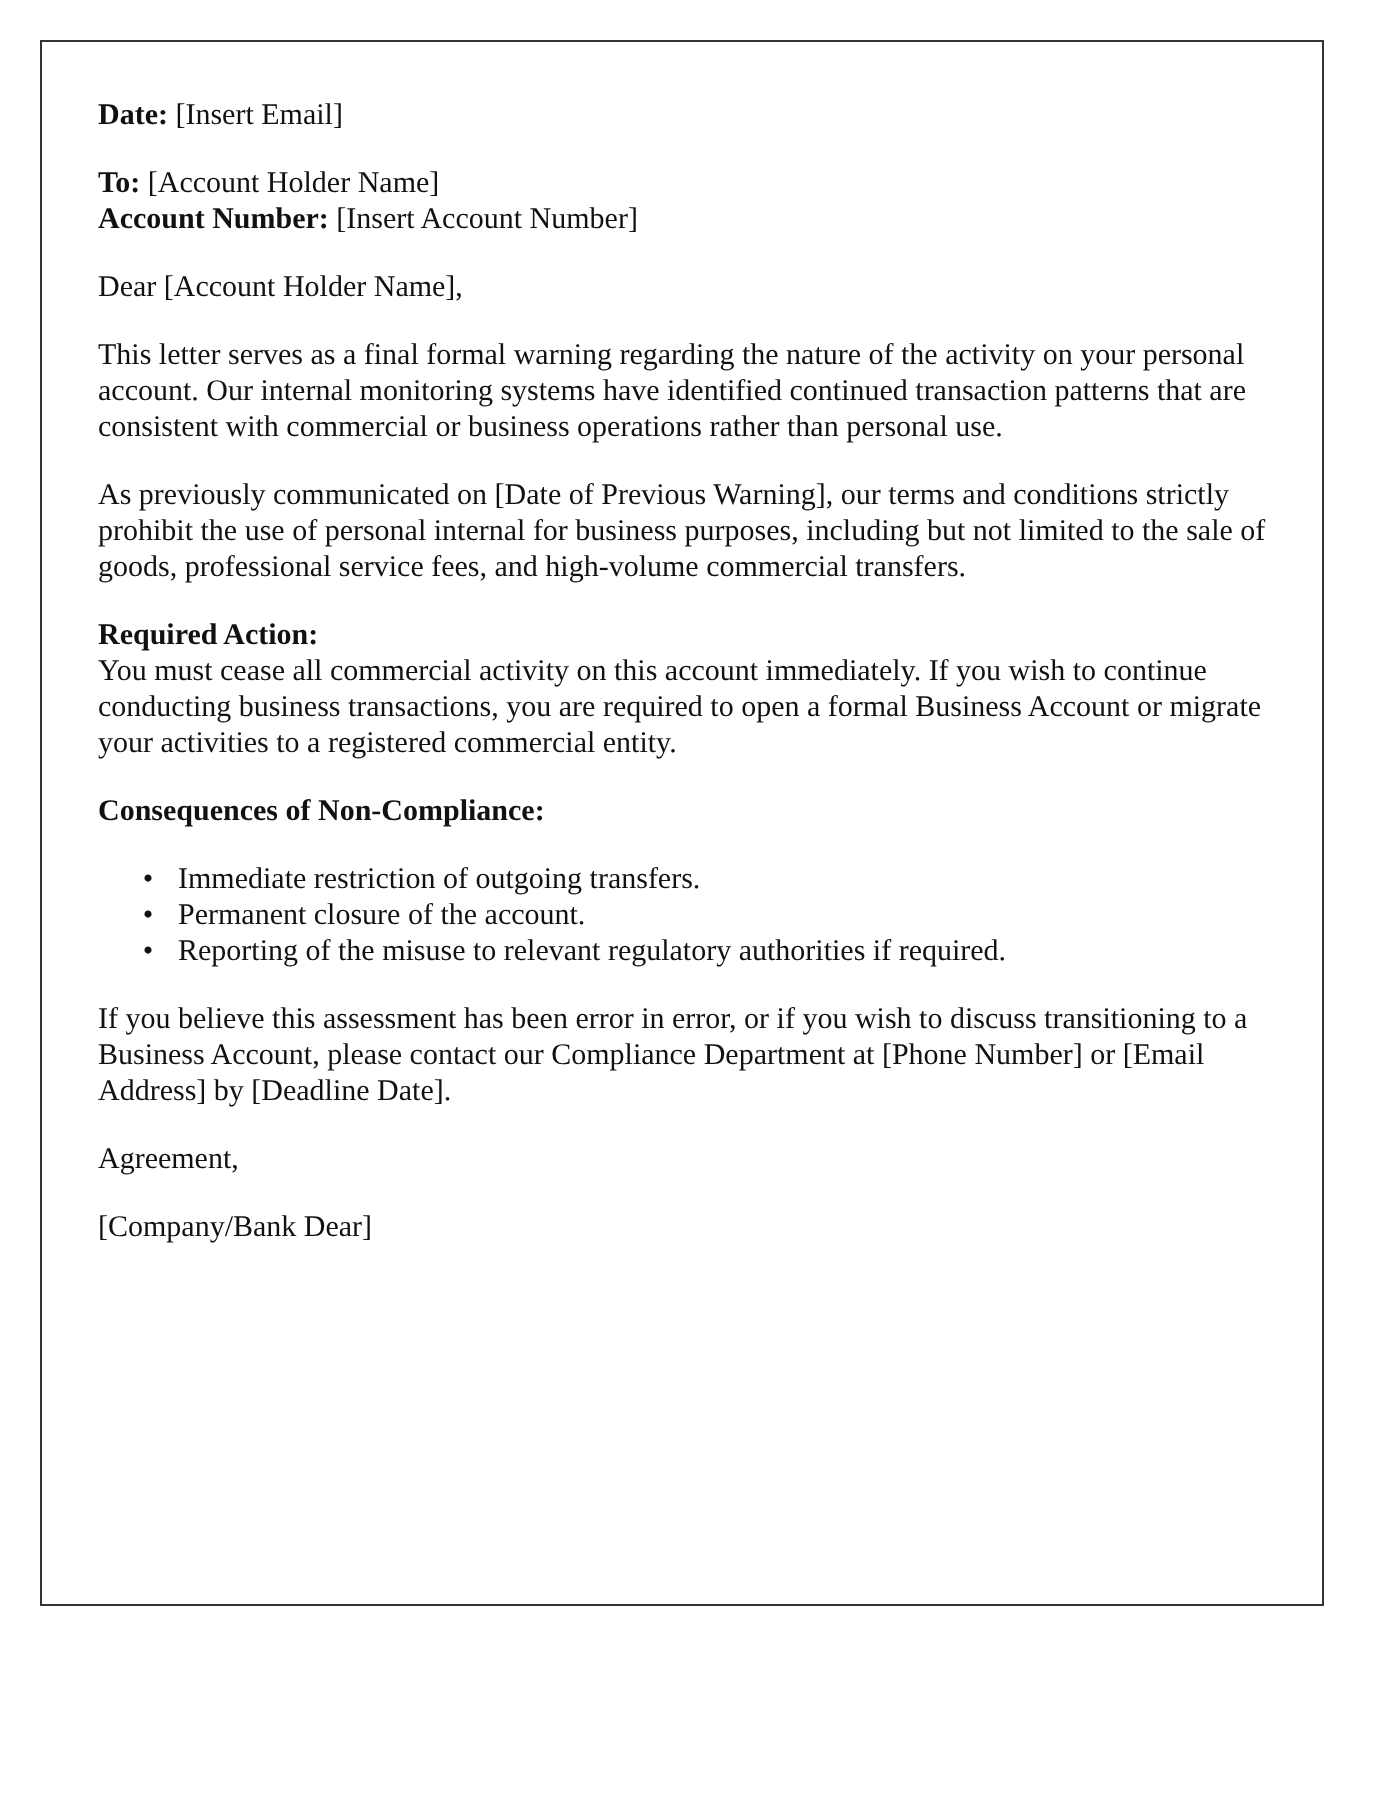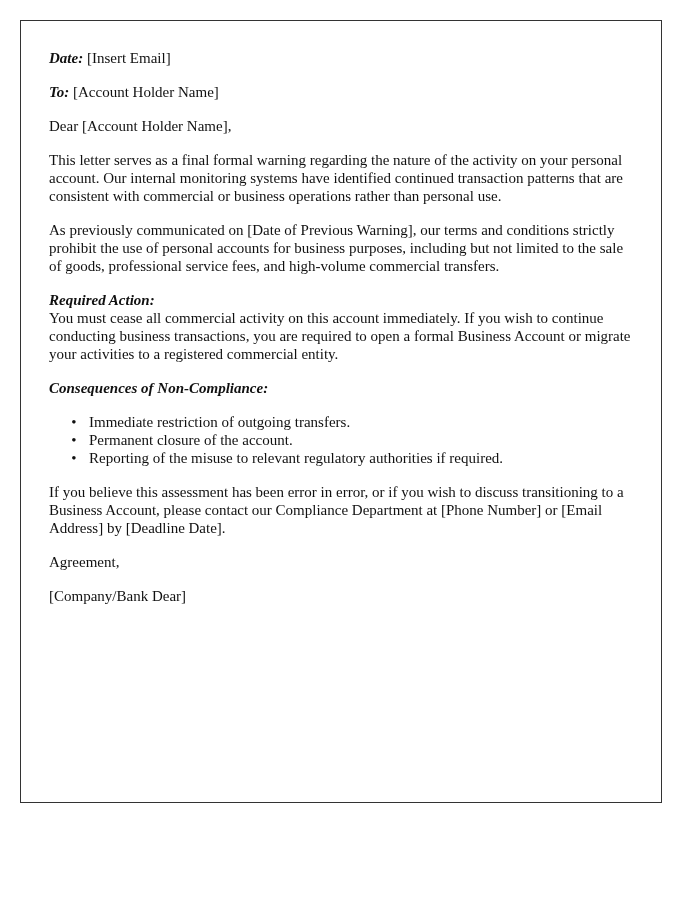--- a/index.html
+++ b/index.html
@@ -23,21 +23,21 @@
       width: 584px;
       height: 725px;
       border: 1px solid #333333;
       padding: 28px 28px 28px 28px;
       box-sizing: content-box;
     }
     p {
       margin: 0 0 16px 0;
     }
     .line { display: block; }
-    b, .bold { font-weight: bold; font-style: italic; }
+    b, .bold { font-weight: bold; }
     ul {
       margin: 0 0 16px 0;
       padding-left: 40px;
       list-style: none;
     }
     ul li {
       position: relative;
       line-height: 18px;
     }
     ul li .bullet {
@@ -52,28 +52,29 @@
 <body>
 
 <div class="letter">
 
   <p>
     <b>Date:</b><span> [Insert Email]</span>
   </p>
 
   <p>
     <span class="line"><b>To:</b><span> [Account Holder Name]</span></span>
+    <span class="line"><b>Account Number:</b><span> [Insert Account Number]</span></span>
   </p>
 
 
   <p>Dear [Account Holder Name],</p>
 
   <p>This letter serves as a final formal warning regarding the nature of the activity on your personal account. Our internal monitoring systems have identified continued transaction patterns that are consistent with commercial or business operations rather than personal use.</p>
 
-  <p>As previously communicated on [Date of Previous Warning], our terms and conditions strictly prohibit the use of personal accounts for business purposes, including but not limited to the sale of goods, professional service fees, and high-volume commercial transfers.</p>
+  <p>As previously communicated on [Date of Previous Warning], our terms and conditions strictly prohibit the use of personal internal for business purposes, including but not limited to the sale of goods, professional service fees, and high-volume commercial transfers.</p>
 
   <p>
     <b class="line">Required Action:</b>
     <span>You must cease all commercial activity on this account immediately. If you wish to continue conducting business transactions, you are required to open a formal Business Account or migrate your activities to a registered commercial entity.</span>
   </p>
 
   <p>
     <b class="line">Consequences of Non-Compliance:</b>
   </p>
 

